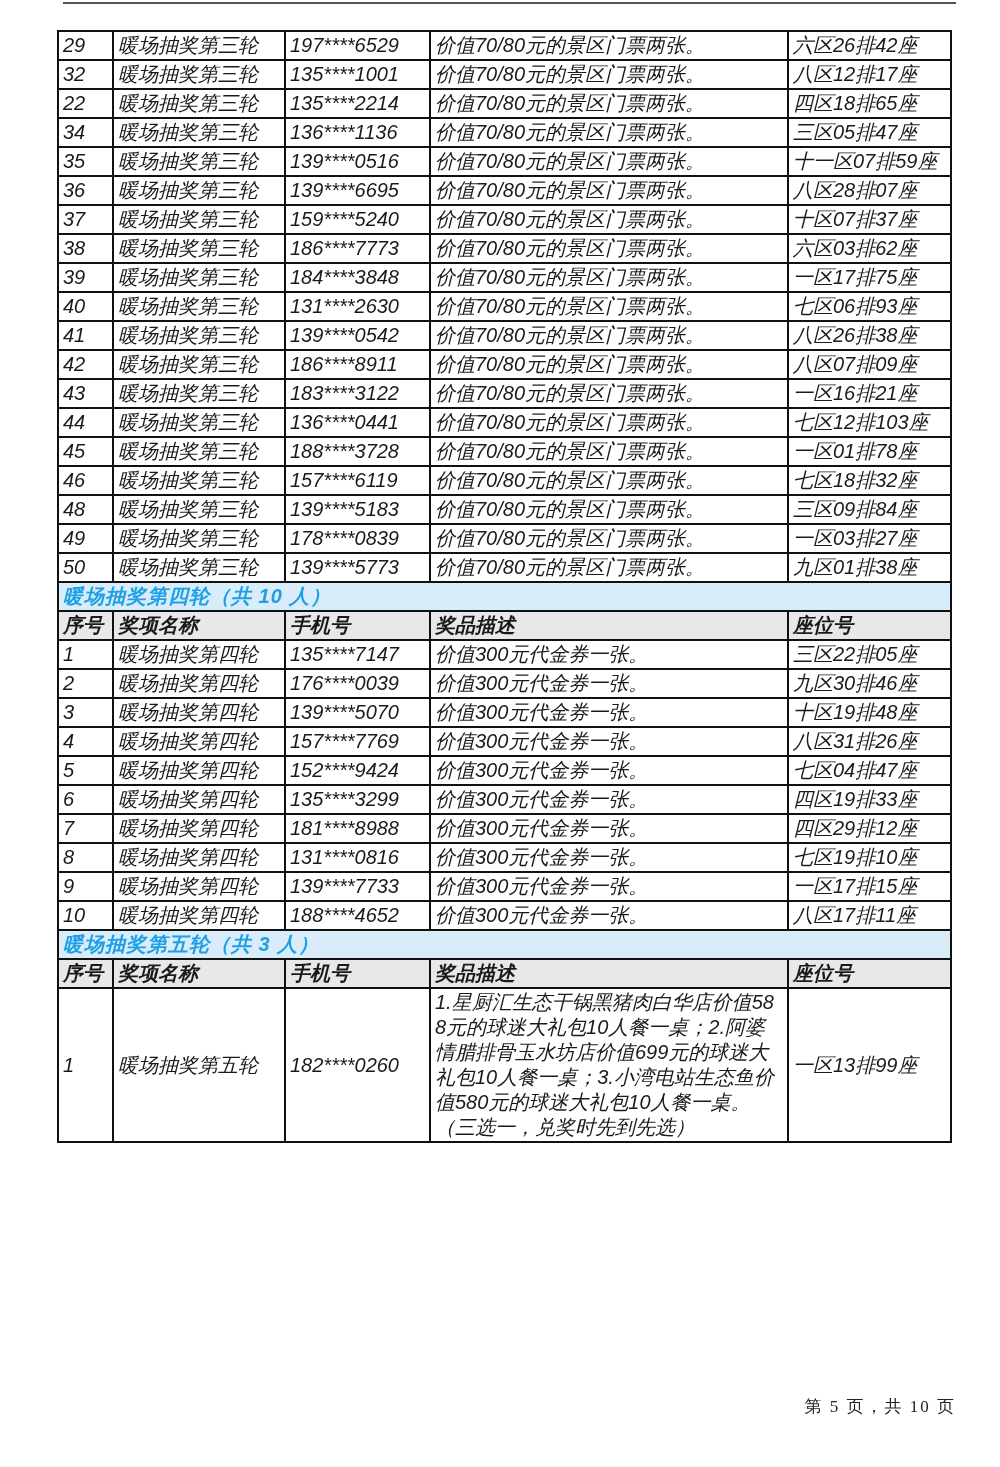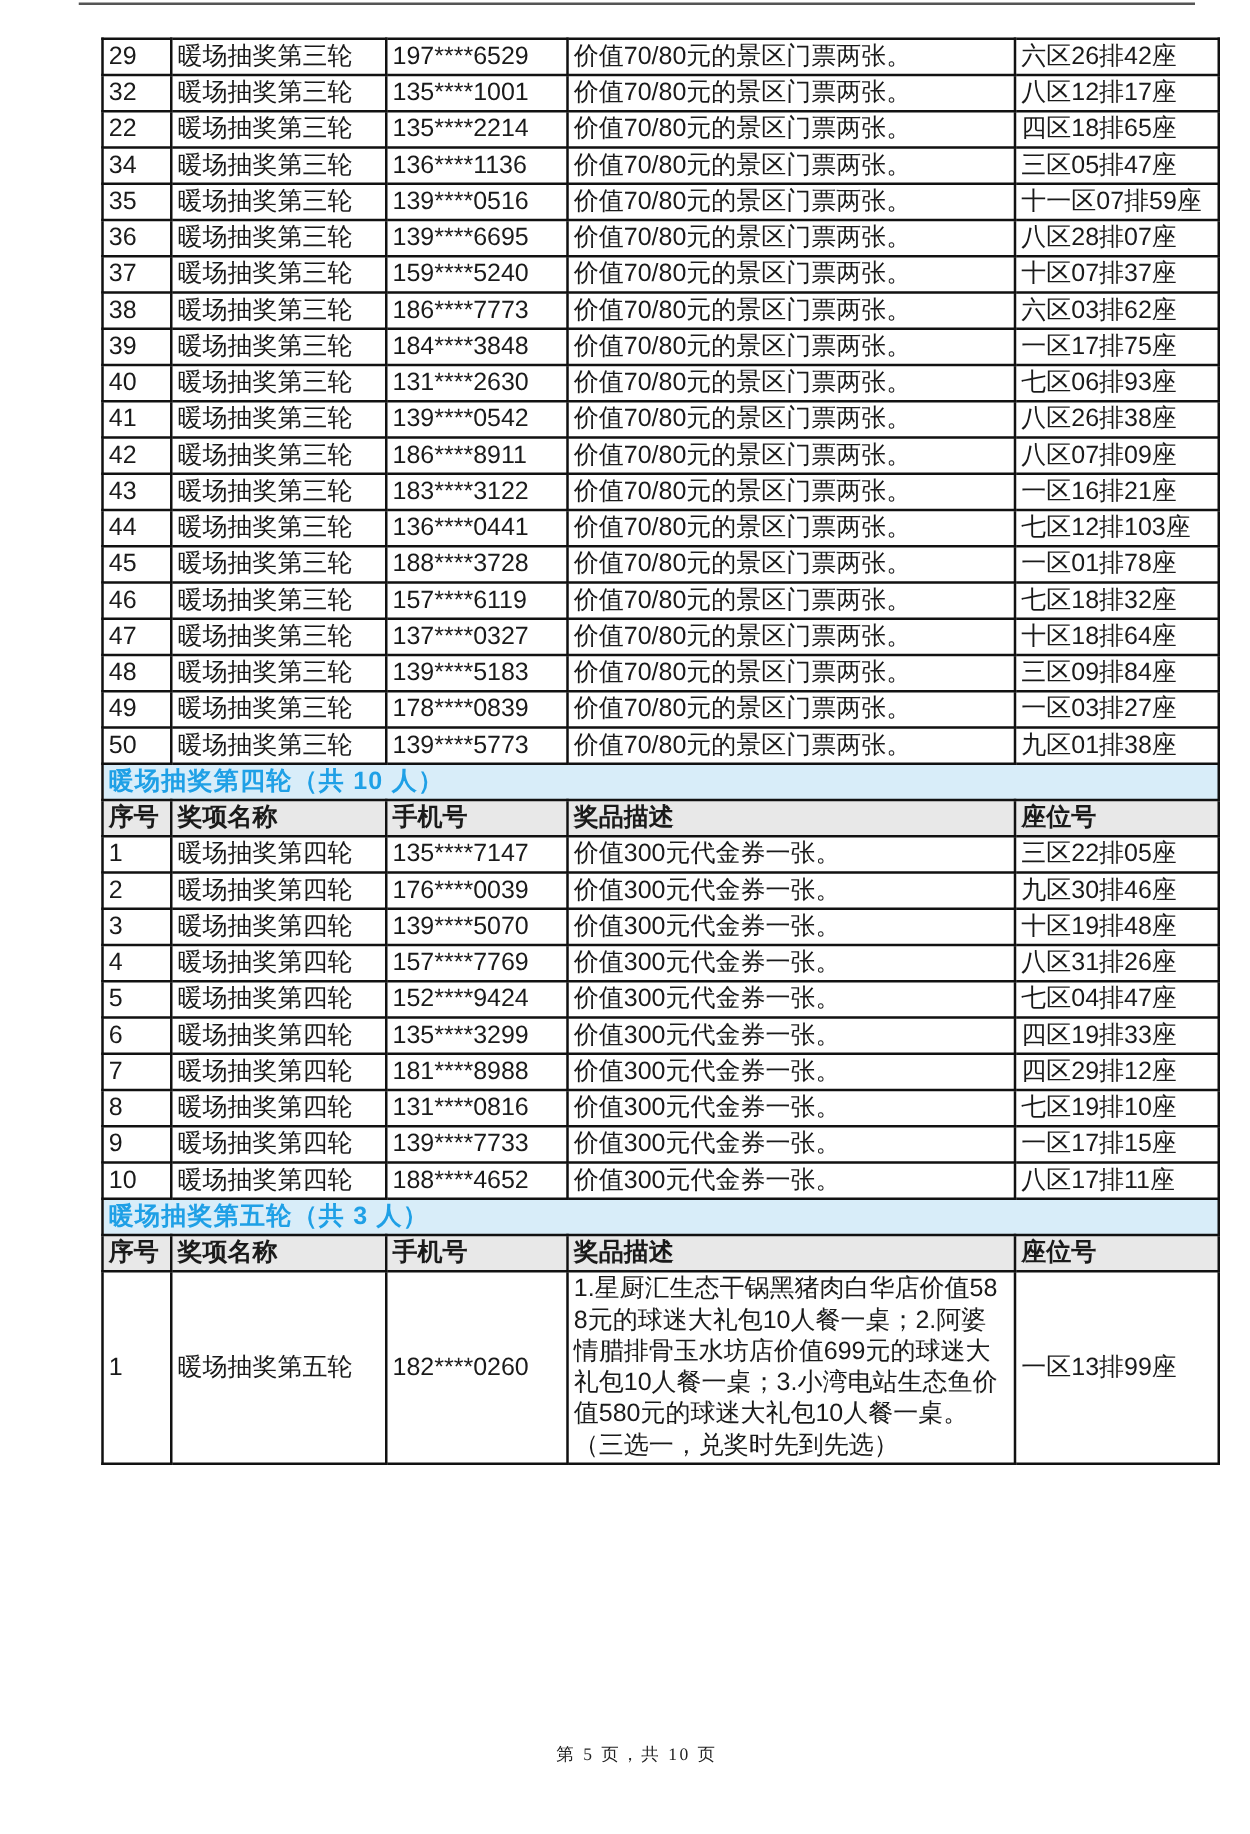--- a/index.html
+++ b/index.html
@@ -26,26 +26,27 @@
   .top-rule{
     position:absolute;
     left:63px;
     top:2px;
     width:893px;
     height:2px;
     background:#555;
   }
   table.prize-table{
     position:absolute;
-    left:81px;
+    left:57px;
     top:30px;
     width:893px;
     border-collapse:collapse;
     table-layout:fixed;
     border:2px solid var(--border-color);
+    font-style:italic;
   }
   table.prize-table td,
   table.prize-table th{
     border:2px solid var(--border-color);
     font-size:20px;
     line-height:25px;
     padding:1px 4px;
     vertical-align:middle;
     text-align:left;
     word-break:break-all;
@@ -68,23 +69,23 @@
     padding-left:5px;
   }
   td.cell-prize{
     padding-left:6px;
   }
   .page-footer{
     position:absolute;
     left:63px;
     top:1395px;
     width:893px;
-    text-align:center;
+    text-align:right;
     font-family:"Liberation Serif","DejaVu Serif",serif;
-    font-size:14px;
+    font-size:17px;
     color:#222;
     letter-spacing:2px;
   }
 </style>
 </head>
 <body>
 
 <div class="page">
 
   <div class="top-rule"></div>
@@ -204,27 +205,20 @@
           <td class="cell-seat">一区01排78座</td>
         </tr>
         <tr class="data-row">
           <td class="cell-no">46</td>
           <td class="cell-name">暖场抽奖第三轮</td>
           <td class="cell-phone">157****6119</td>
           <td class="cell-prize">价值70/80元的景区门票两张。</td>
           <td class="cell-seat">七区18排32座</td>
         </tr>
         <tr class="data-row">
-          <td class="cell-no">47</td>
-          <td class="cell-name">暖场抽奖第三轮</td>
-          <td class="cell-phone">137****0327</td>
-          <td class="cell-prize">价值70/80元的景区门票两张。</td>
-          <td class="cell-seat">十区18排64座</td>
-        </tr>
-        <tr class="data-row">
           <td class="cell-no">48</td>
           <td class="cell-name">暖场抽奖第三轮</td>
           <td class="cell-phone">139****5183</td>
           <td class="cell-prize">价值70/80元的景区门票两张。</td>
           <td class="cell-seat">三区09排84座</td>
         </tr>
         <tr class="data-row">
           <td class="cell-no">49</td>
           <td class="cell-name">暖场抽奖第三轮</td>
           <td class="cell-phone">178****0839</td>

